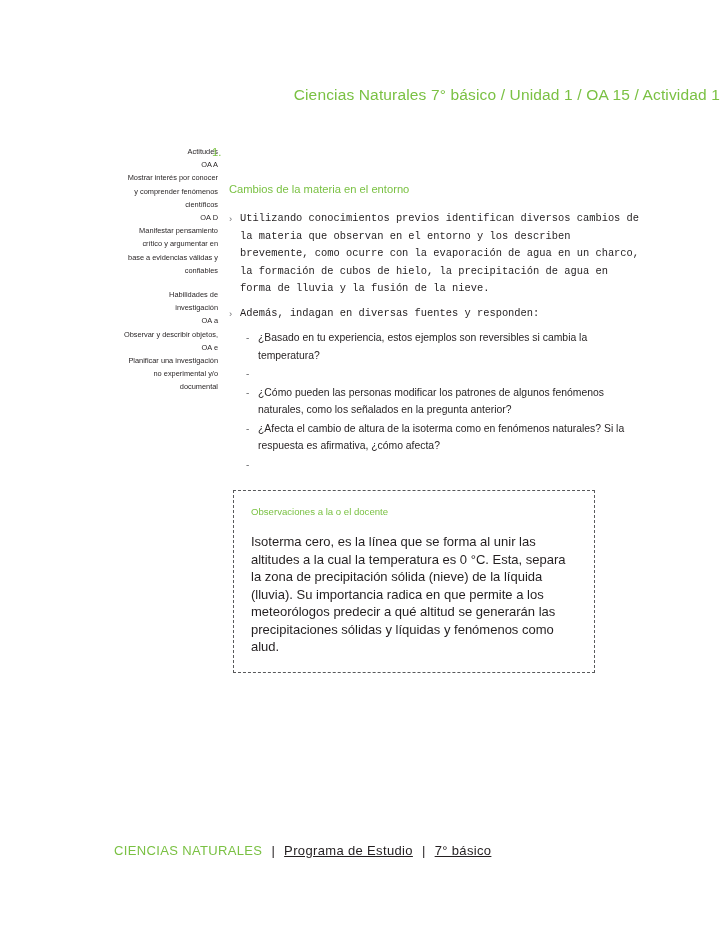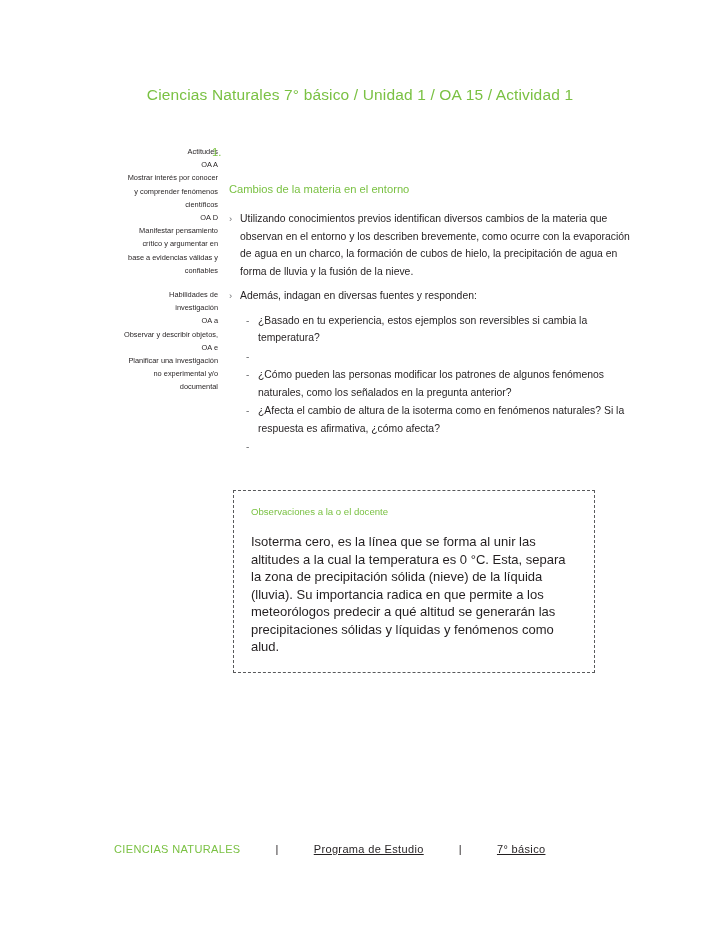--- a/index.html
+++ b/index.html
@@ -23,21 +23,21 @@
     width: 720px;
     height: 932px;
   }
 
   
   .doc-title {
     position: absolute;
     left: 0;
     top: 86px;
     width: 720px;
-    text-align: center;
+    text-align: right;
     color: #7ac143;
     font-size: 15.5px;
     letter-spacing: 0.15px;
     font-weight: 400;
   }
 
   
   .sidebar {
     position: absolute;
     left: 28px;
@@ -91,21 +91,21 @@
     margin-bottom: 7px;
     padding-left: 17px;
   }
   .chev {
     flex: 0 0 11px;
     width: 11px;
     color: #6d6e71;
     font-size: 9.5px;
     line-height: 17.5px;
   }
-  .bullet-text { flex: 1; }
+  .bullet-text { flex: 1; font-family: Liberation Mono, monospace; }
 
   .sub-list {
     margin: 2px 0 0 0;
     padding: 0;
     list-style: none;
   }
   .sub-item {
     display: flex;
     align-items: flex-start;
     font-size: 10.4px;
@@ -145,23 +145,22 @@
     line-height: 17.5px;
   }
 
   
   .footer {
     position: absolute;
     left: 114px;
     top: 843px;
     display: flex;
     align-items: flex-start;
-    font-size: 11px;
+    font-size: 13px;
     letter-spacing: 0.35px;
-    gap: 26px;
   }
   .footer-brand {
     color: #7ac143;
   }
   .footer-sep {
     color: #231f20;
     padding: 0 9px;
   }
   .footer-item {
     color: #231f20;

